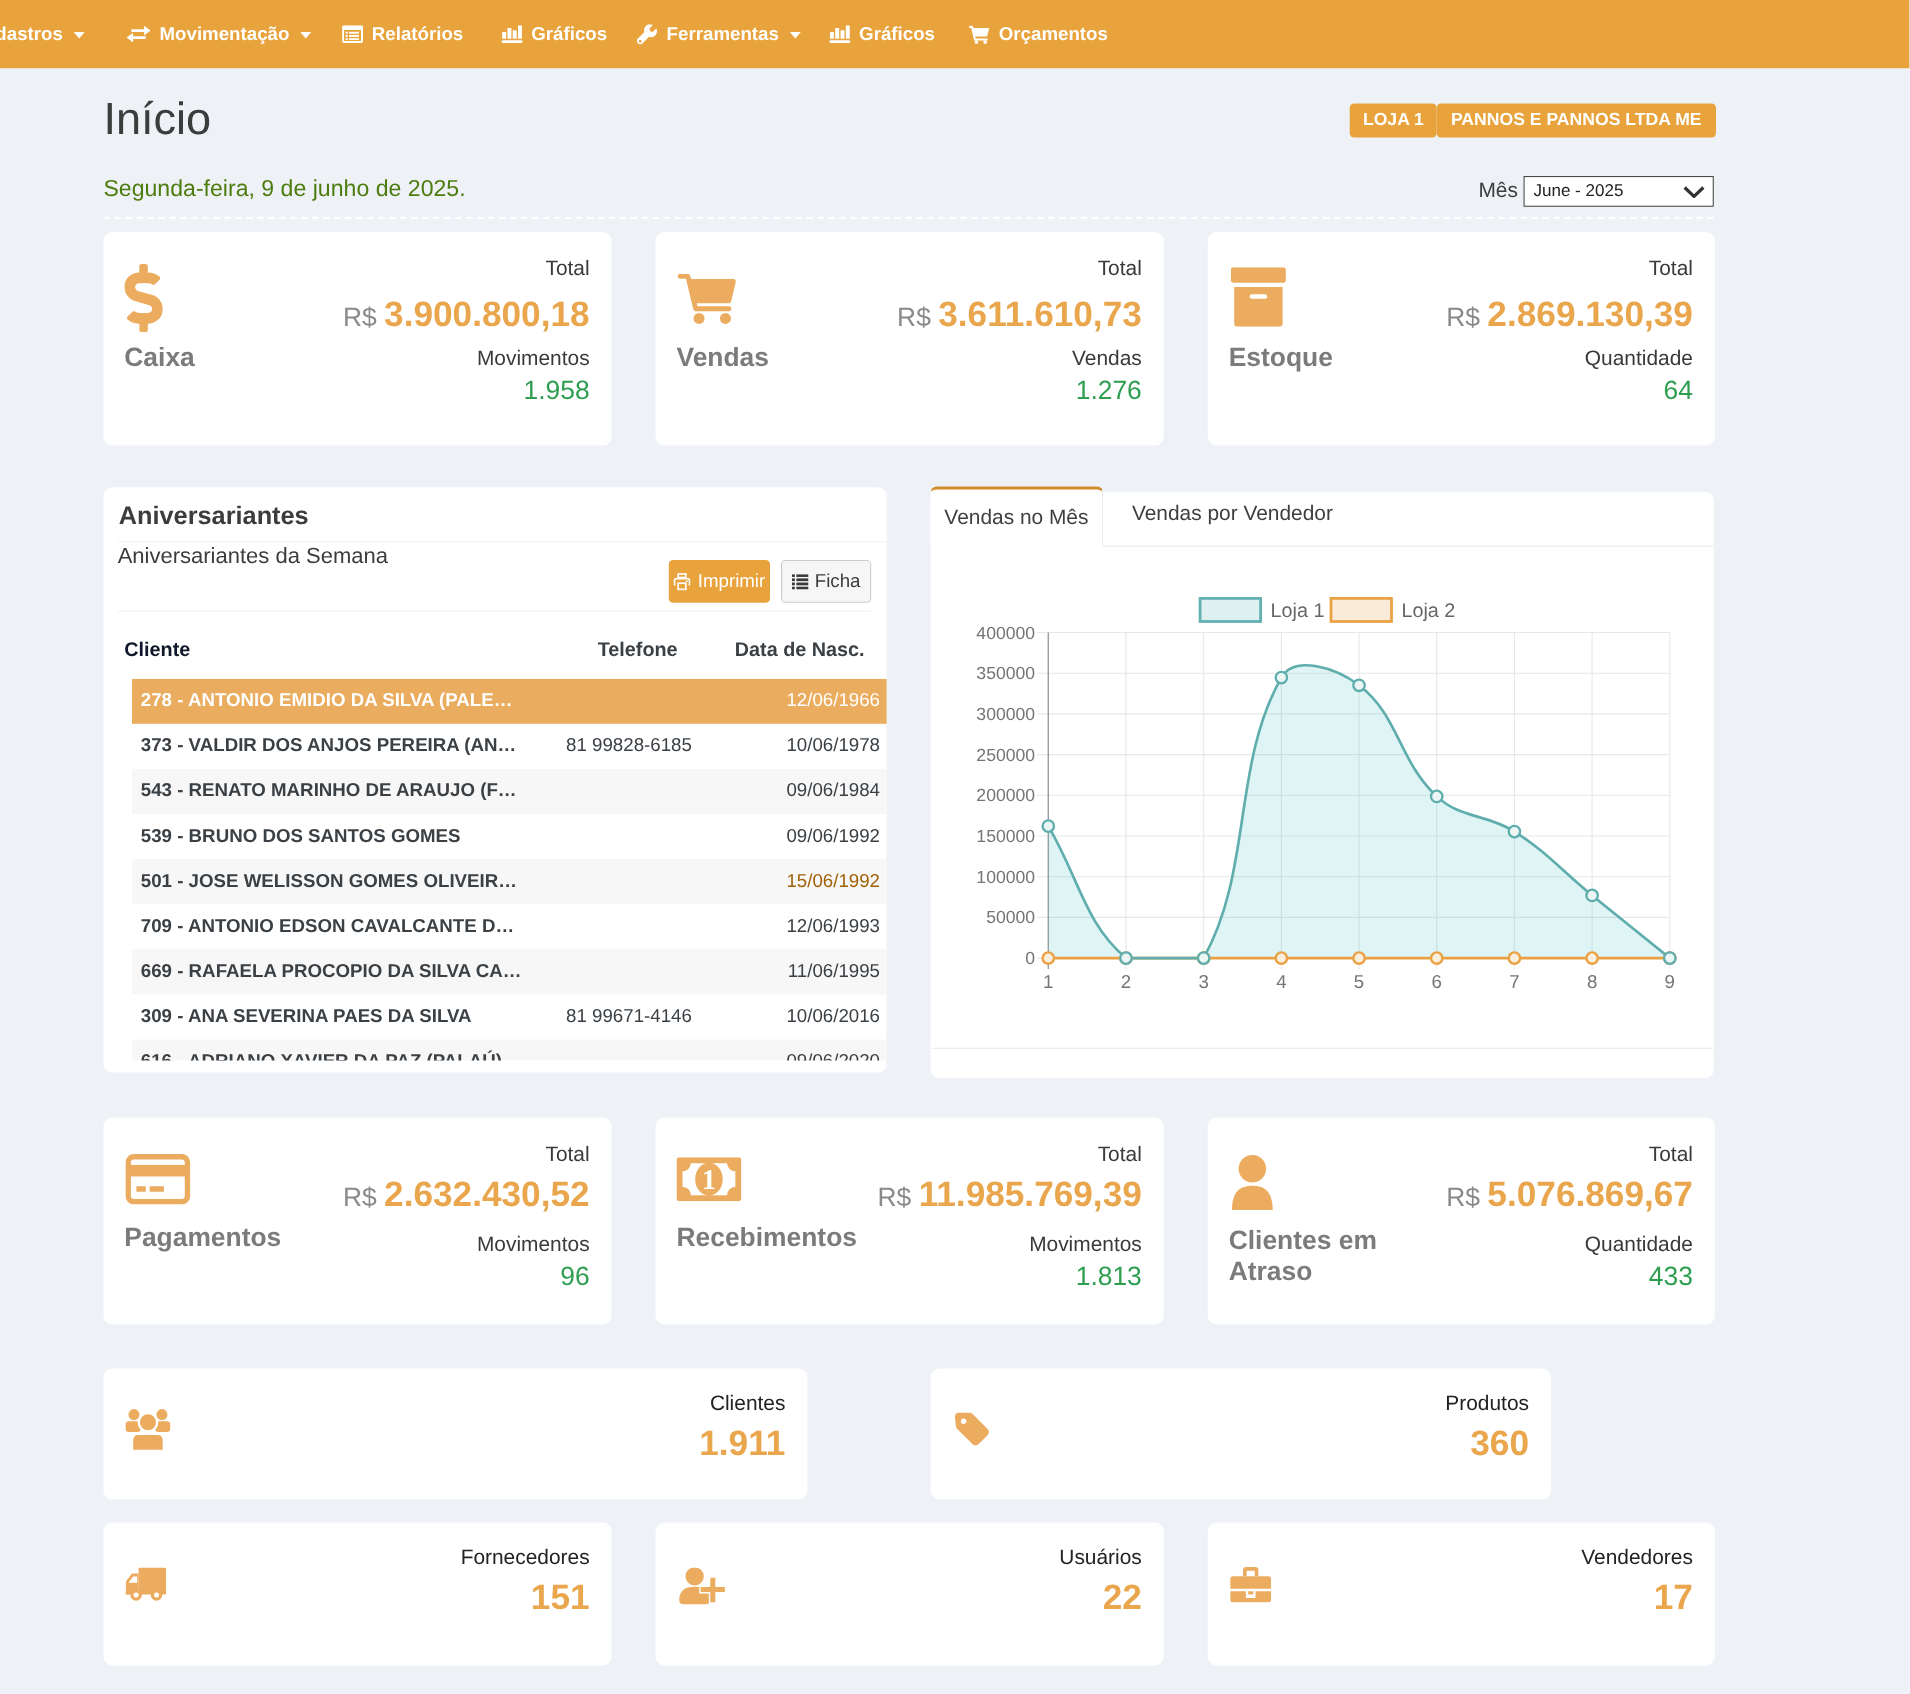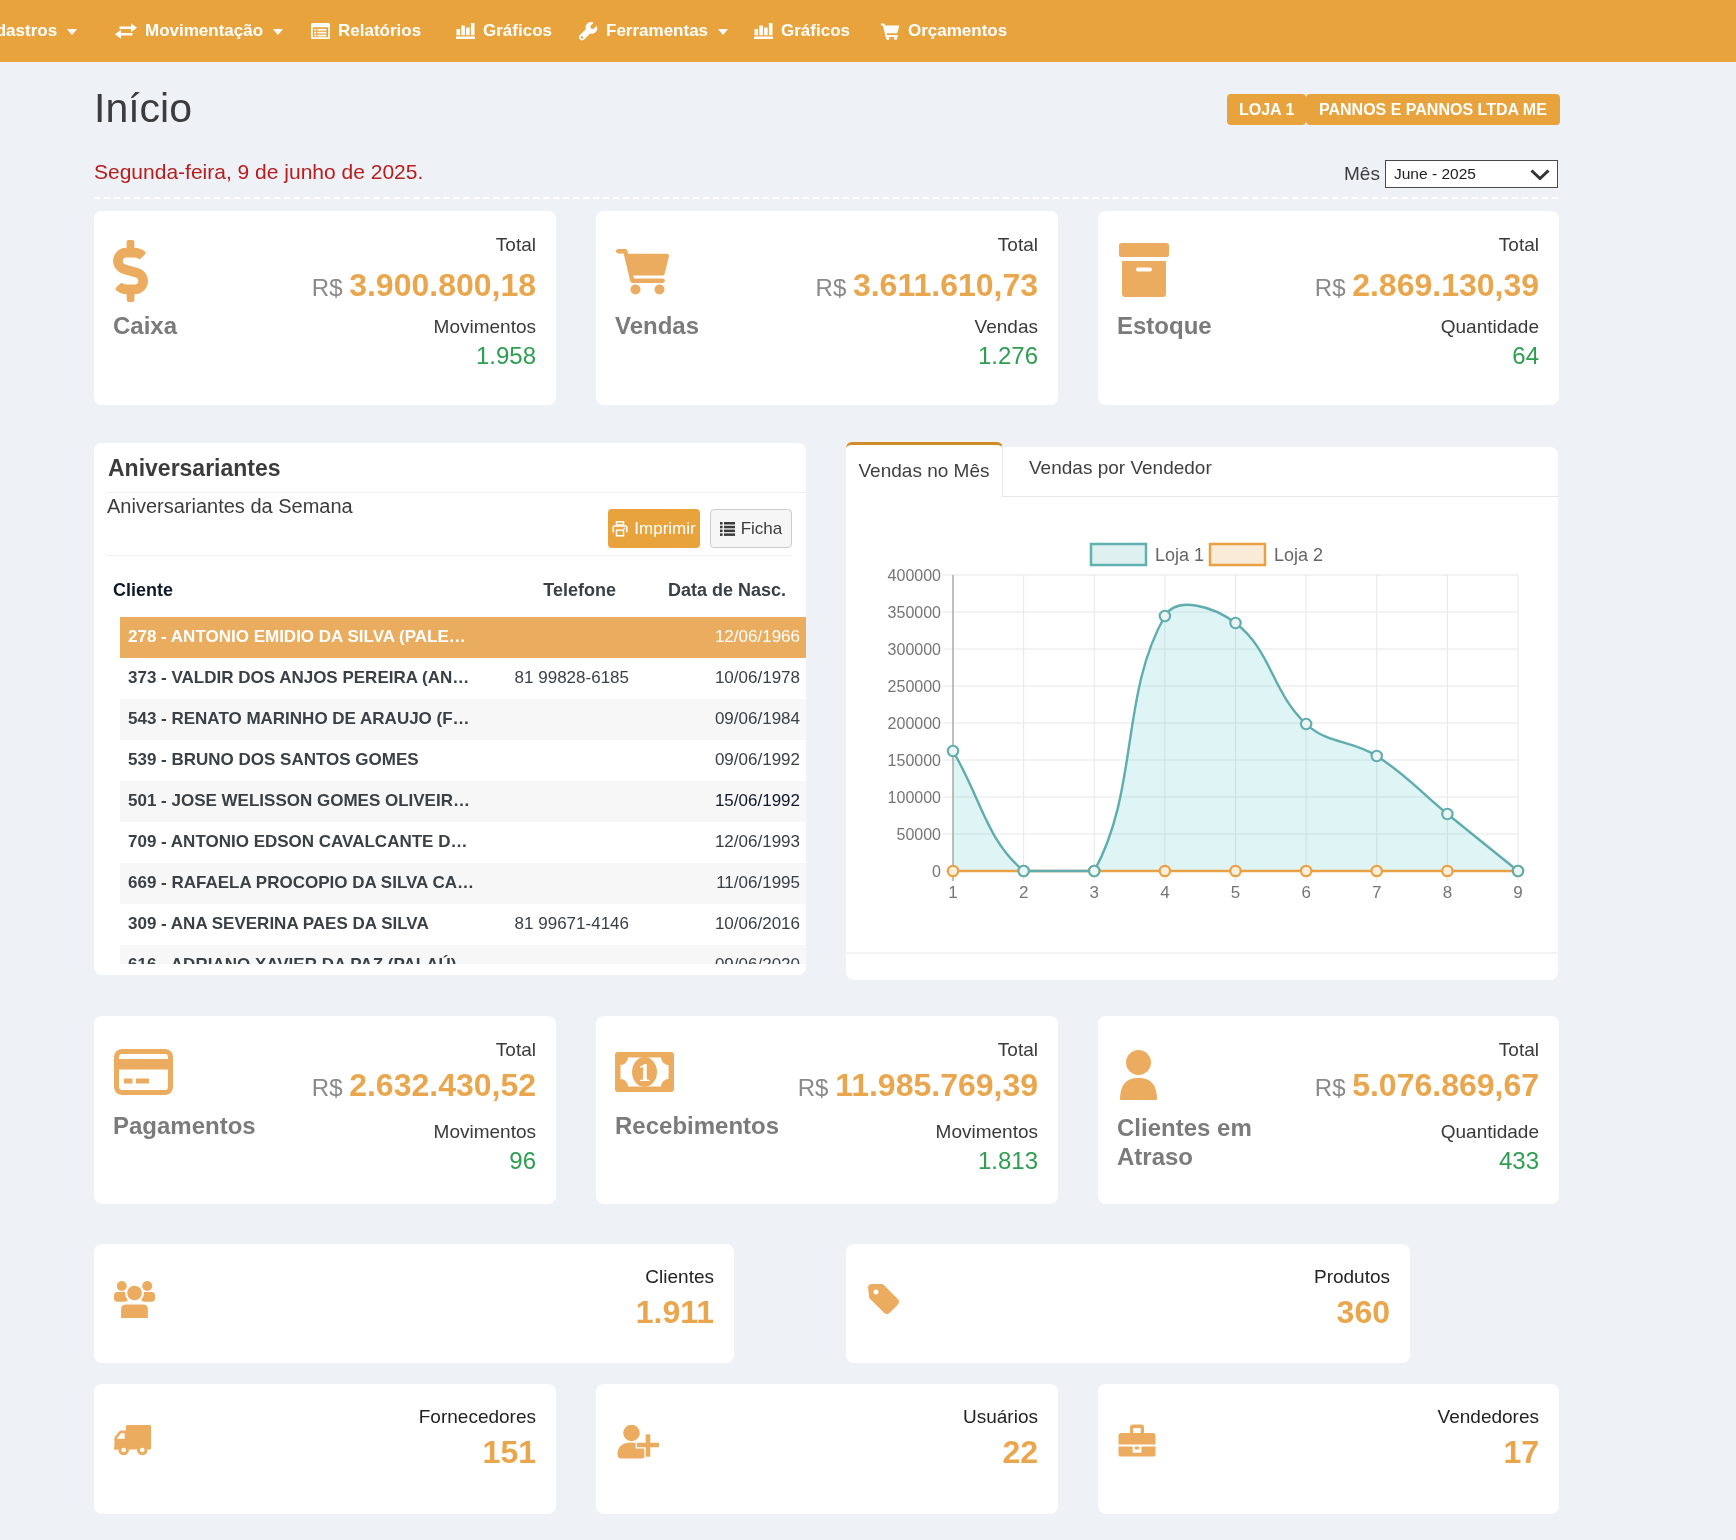--- a/index.html
+++ b/index.html
@@ -60,21 +60,21 @@
 <div class="ni" style="left:881px;"><svg width="19" height="17" viewBox="0 0 19 17" fill="#fff">
           <path d="M0 0.5h3.2l0.9 1.9h14.2l-2 7.8H5.6L6 12h10.8v1.9H4.5L3.7 10 1.9 2.4H0z"></path>
           <circle cx="6.7" cy="15.2" r="1.7"></circle>
           <circle cx="14.6" cy="15.2" r="1.7"></circle>
         </svg>Orçamentos</div>
 </div>
 <div id="header">
 <div style="position:absolute;left:94px;top:85px;font-size:41px;color:#3c3c3c;">Início</div>
 <div style="position:absolute;left:1227px;top:94px;height:31px;line-height:31px;background:#E8A33C;color:#fff;font-size:16px;font-weight:bold;border-radius:4px;padding:0 12px;">LOJA 1</div>
 <div style="position:absolute;left:1306px;top:94px;height:31px;line-height:31px;background:#E8A33C;color:#fff;font-size:16px;font-weight:bold;border-radius:4px;padding:0 13px;">PANNOS E PANNOS LTDA ME</div>
-<div style="position:absolute;left:94px;top:160px;font-size:21px;color:#b91c1c;">Segunda-feira, 9 de junho de 2025.</div>
+<div style="position:absolute;left:94px;top:160px;font-size:21px;color:#4d7c0f;">Segunda-feira, 9 de junho de 2025.</div>
 <div style="position:absolute;left:1344px;top:163px;font-size:19px;color:#3c3c3c;">Mês</div>
 <div style="position:absolute;left:1385px;top:160px;width:171px;height:26px;background:#fff;border:1px solid #4a4a4a;display:flex;align-items:center;">
 <span style="font-size:15.5px;color:#222;margin-left:8px;">June - 2025</span>
 <svg style="position:absolute;right:7px;top:8px;" width="20" height="11" viewBox="0 0 20 11">
           <path d="M1.5 1.5l8.5 8 8.5-8" stroke="#333" stroke-width="3" fill="none"></path>
         </svg>
 </div>
 <div style="position:absolute;left:94px;top:197px;width:1464px;border-bottom:2px dashed #fff;"></div>
 </div>
 <div id="row1">
@@ -149,21 +149,21 @@
 <div style="position:absolute;left:13px;top:82px;width:687px;height:41px;background:#f7f7f7;">
           <span style="position:absolute;left:8px;top:10px;font-size:17px;font-weight:bold;color:#3b4045;white-space:nowrap;">543 - RENATO MARINHO DE ARAUJO (F…</span>
           <span style="position:absolute;right:7px;top:10px;font-size:17px;color:#3b4045;">09/06/1984</span>
         </div>
 <div style="position:absolute;left:13px;top:123px;width:687px;height:41px;">
           <span style="position:absolute;left:8px;top:10px;font-size:17px;font-weight:bold;color:#3b4045;white-space:nowrap;">539 - BRUNO DOS SANTOS GOMES</span>
           <span style="position:absolute;right:7px;top:10px;font-size:17px;color:#3b4045;">09/06/1992</span>
         </div>
 <div style="position:absolute;left:13px;top:164px;width:687px;height:41px;background:#f7f7f7;">
           <span style="position:absolute;left:8px;top:10px;font-size:17px;font-weight:bold;color:#3b4045;white-space:nowrap;">501 - JOSE WELISSON GOMES OLIVEIR…</span>
-          <span style="position:absolute;right:7px;top:10px;font-size:17px;color:#0f172a;">15/06/1992</span>
+          <span style="position:absolute;right:7px;top:10px;font-size:17px;color:#a16207;">15/06/1992</span>
         </div>
 <div style="position:absolute;left:13px;top:205px;width:687px;height:41px;">
           <span style="position:absolute;left:8px;top:10px;font-size:17px;font-weight:bold;color:#3b4045;white-space:nowrap;">709 - ANTONIO EDSON CAVALCANTE D…</span>
           <span style="position:absolute;right:7px;top:10px;font-size:17px;color:#3b4045;">12/06/1993</span>
         </div>
 <div style="position:absolute;left:13px;top:246px;width:687px;height:41px;background:#f7f7f7;">
           <span style="position:absolute;left:8px;top:10px;font-size:17px;font-weight:bold;color:#3b4045;white-space:nowrap;">669 - RAFAELA PROCOPIO DA SILVA CA…</span>
           <span style="position:absolute;right:7px;top:10px;font-size:17px;color:#3b4045;">11/06/1995</span>
         </div>
 <div style="position:absolute;left:13px;top:287px;width:687px;height:41px;">

